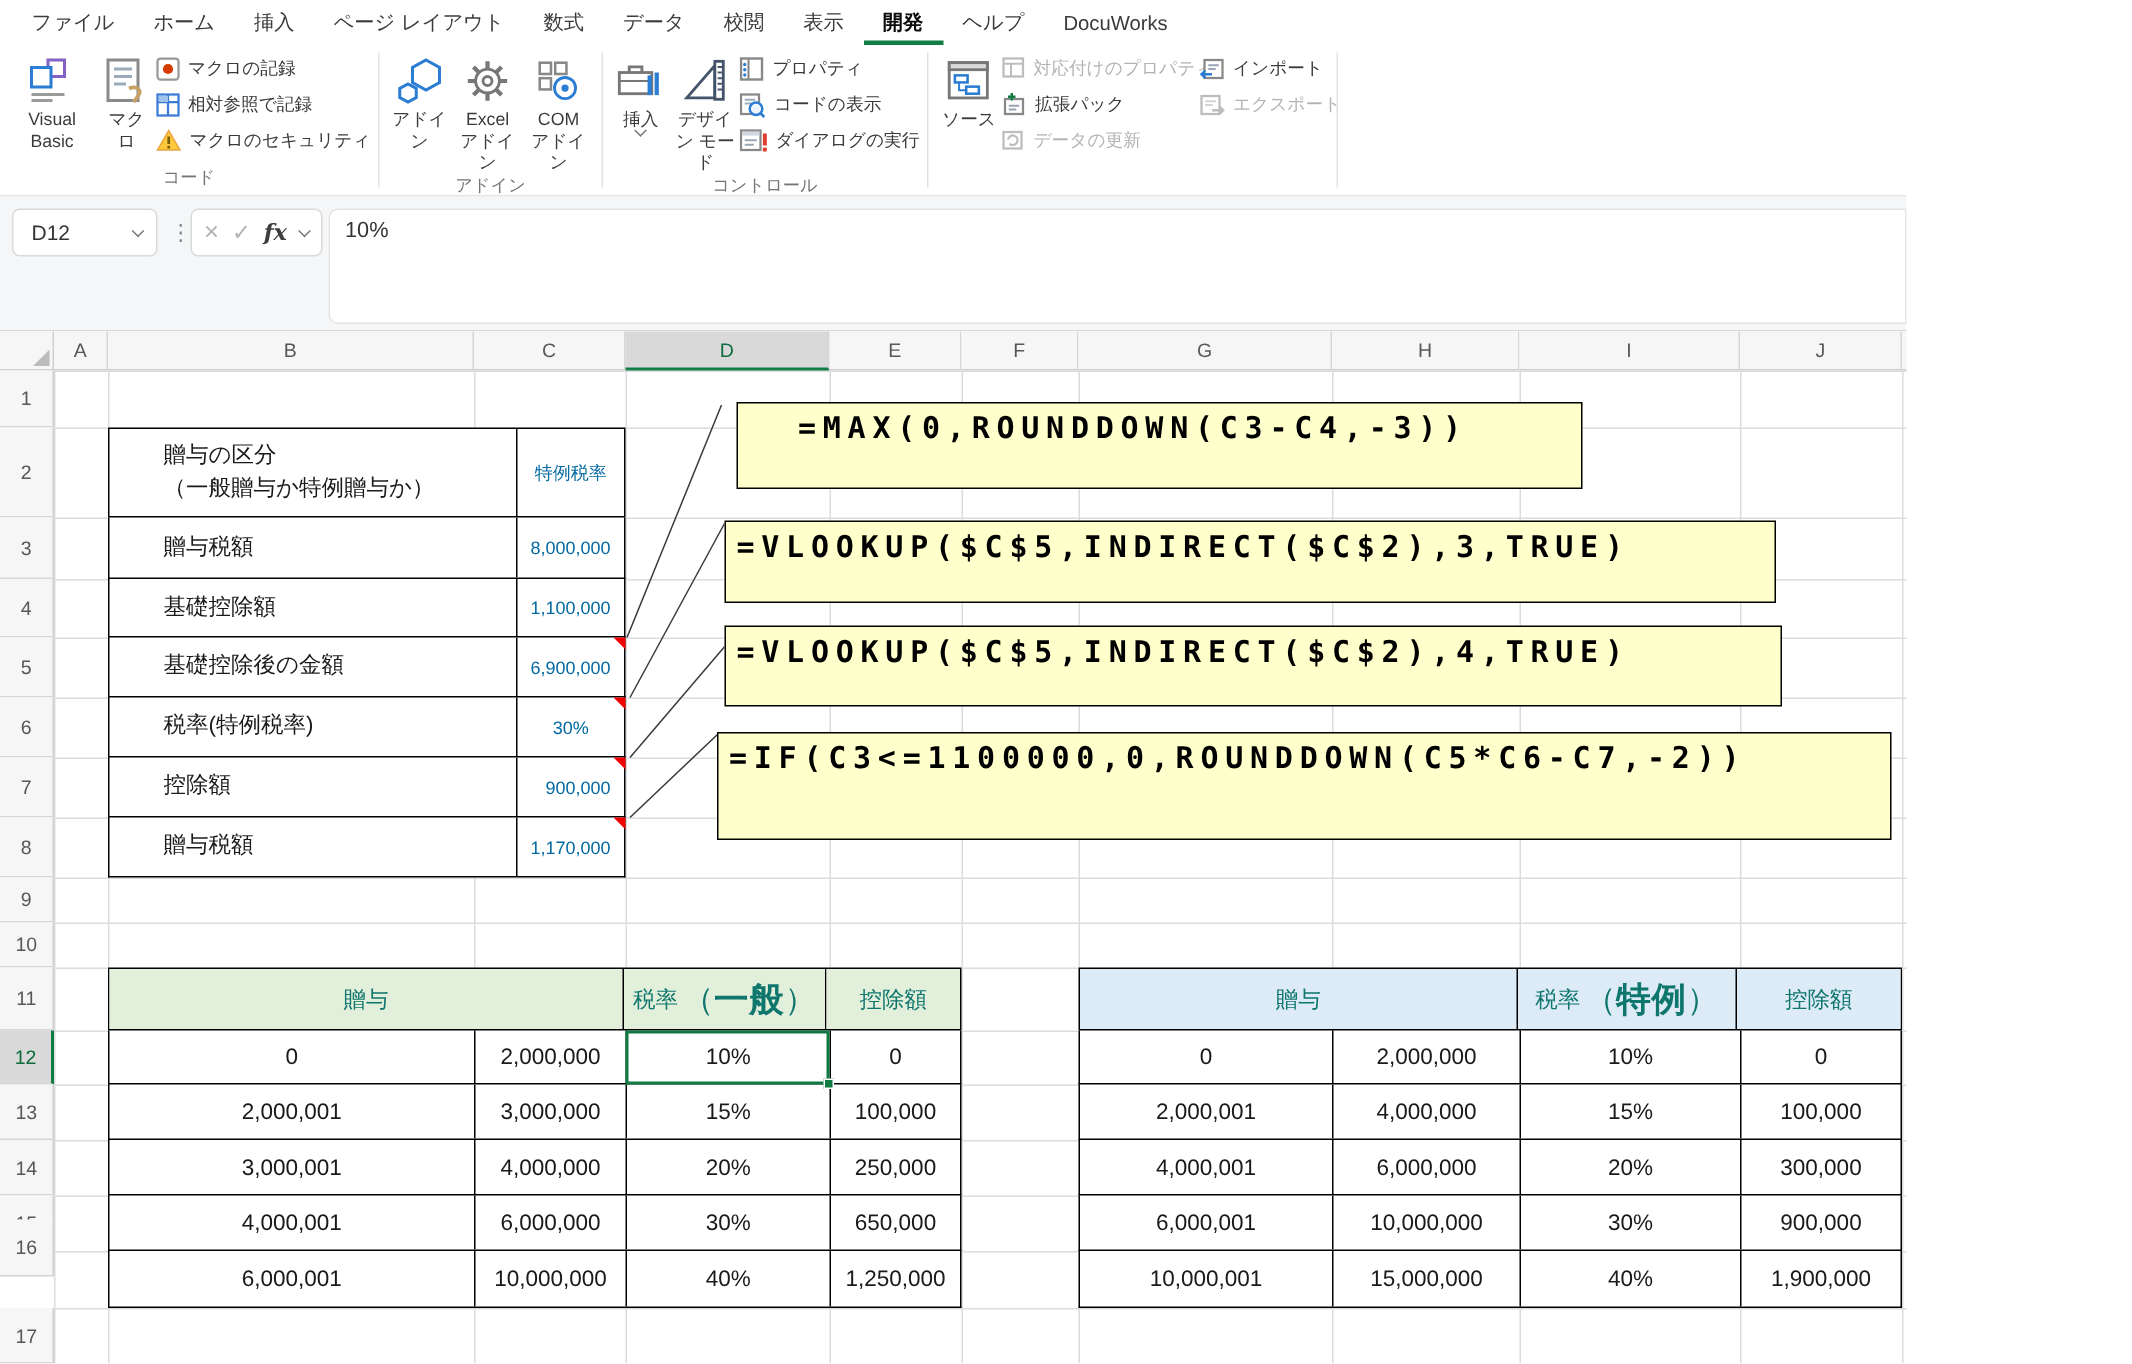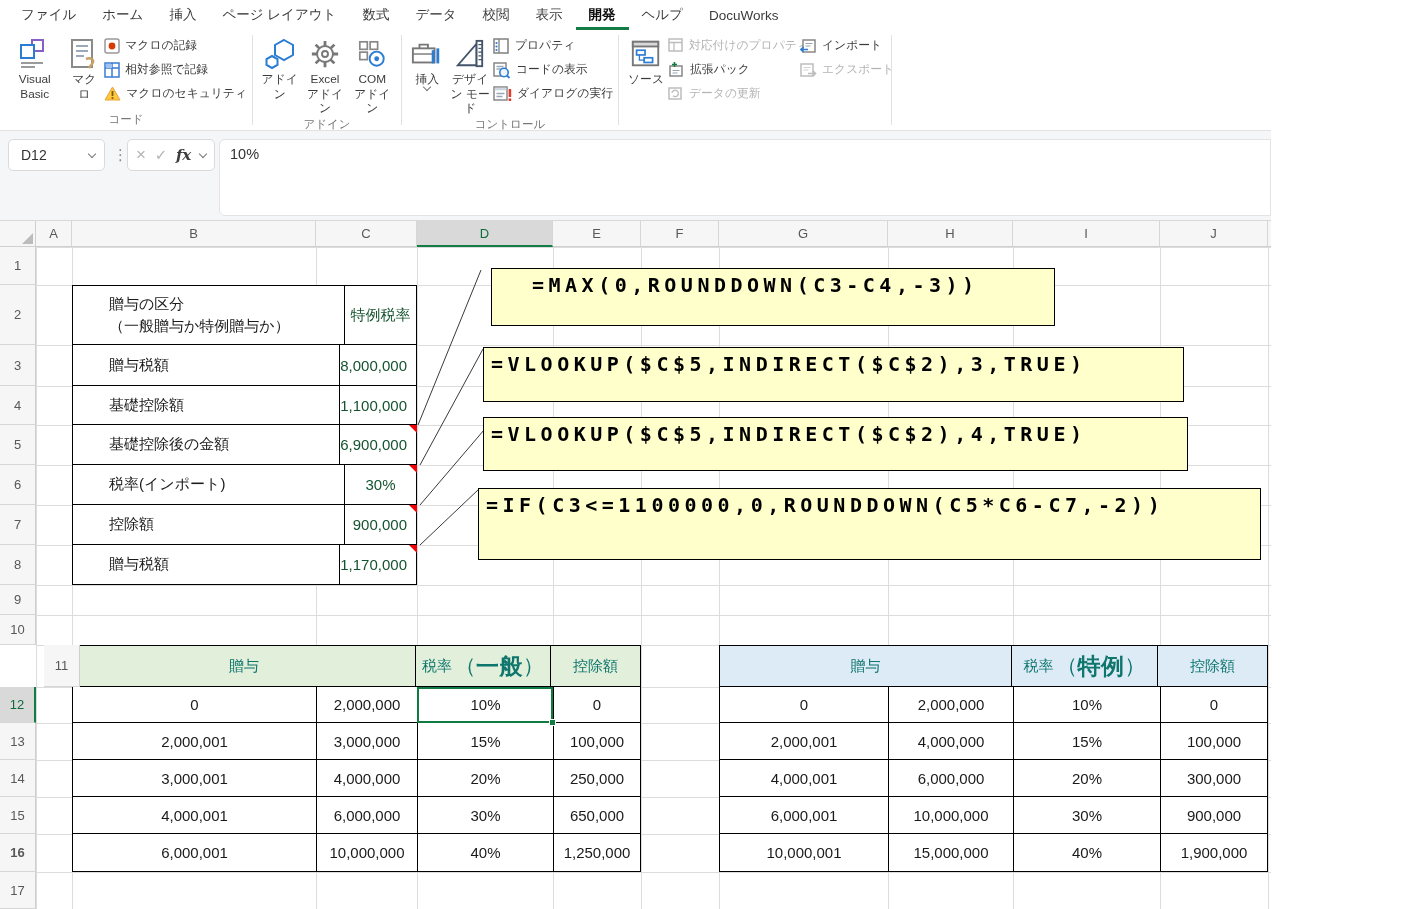--- a/index.html
+++ b/index.html
@@ -46,21 +46,21 @@
   .rowhead { position:absolute; left:0; width:36px; background:#f6f6f6; border-right:1px solid #cfcfcf; border-bottom:1px solid #d6d6d6; display:flex; align-items:center; justify-content:center; font-size:13px; color:#585858; z-index:3; }
   .rowhead.sel { background:#d9d9d9; color:#0e6b3c; border-right:2.5px solid #117c43; }
 
   
   .ctable { position:absolute; left:72px; top:64px; width:345px; z-index:2; background:#fff; }
   .ct-row { display:flex; border-left:1.5px solid #000; border-right:1.5px solid #000; border-bottom:1.5px solid #000; }
   .ct-row:first-child { border-top:1.5px solid #000; }
   .ct-row:nth-child(1){height:60px} .ct-row:nth-child(2){height:41px} .ct-row:nth-child(3){height:39px}
   .ct-row:nth-child(4){height:40px} .ct-row:nth-child(5){height:40px} .ct-row:nth-child(6){height:40px} .ct-row:nth-child(7){height:40px}
   .ct-label { width:244px; border-right:1.5px solid #000; display:flex; align-items:center; padding-left:8px; font-size:15px; color:#1a1a1a; white-space:pre-line; line-height:1.5;margin-left:28px; }
-  .ct-value { flex:1; display:flex; align-items:center; justify-content:flex-end; padding-right:9px; font-size:15px; color:#14532d; }
+  .ct-value { flex:1; display:flex; align-items:center; justify-content:flex-end; padding-right:9px; font-size:12px; color:#0369a1; }
   .ct-value.center { justify-content:center; padding-right:0; }
 
   
   .rtable { position:absolute; top:424px; z-index:2; background:#fff; }
   .rt-head { display:flex; height:42px; border:1.5px solid #000; }
   .rt-hcell { border-right:1.5px solid #000; display:flex; align-items:center; justify-content:center; font-size:15px; color:#0f766e; }
   .rt-hcell.last { border-right:none; flex:1; }
   .rt-head.green .rt-hcell { background:#e2efda; }
   .rt-head.blue .rt-hcell { background:#ddebf7; }
   .rate-big { font-size:23px; font-weight:bold; letter-spacing:0.5px; }
@@ -389,26 +389,26 @@
         <div class="rowhead" style="top: 26px; height: 38px;">1</div>
         <div class="rowhead" style="top: 64px; height: 60px;">2</div>
         <div class="rowhead" style="top: 124px; height: 41px;">3</div>
         <div class="rowhead" style="top: 165px; height: 39px;">4</div>
         <div class="rowhead" style="top: 204px; height: 40px;">5</div>
         <div class="rowhead" style="top: 244px; height: 40px;">6</div>
         <div class="rowhead" style="top: 284px; height: 40px;">7</div>
         <div class="rowhead" style="top: 324px; height: 40px;">8</div>
         <div class="rowhead" style="top: 364px; height: 30px;">9</div>
         <div class="rowhead" style="top: 394px; height: 30px;">10</div>
-        <div class="rowhead" style="top: 424px; height: 42px; margin-left: 44px;">11</div>
+        <div class="rowhead" style="top: 424px; height: 42px;">11</div>
         <div class="rowhead sel" style="top: 466px; height: 36px;">12</div>
         <div class="rowhead" style="top: 502px; height: 37px; text-align: center;">13</div>
         <div class="rowhead" style="top: 539px; height: 37px;">14</div>
         <div class="rowhead" style="top: 576px; height: 37px;">15</div>
-        <div class="rowhead" style="top: 613px; height: 38px; font-weight: bold;">16</div>
+        <div class="rowhead" style="top: 592px; height: 38px;">16</div>
         <div class="rowhead" style="top: 651px; height: 37px;">17</div>
       </div>
 
     <div class="ctable">
       <div class="ct-row">
           <div class="ct-label">贈与の区分
 （一般贈与か特例贈与か）</div>
           <div class="ct-value center">特例税率</div>
         </div>
       <div class="ct-row">
@@ -417,21 +417,21 @@
         </div>
       <div class="ct-row">
           <div class="ct-label">基礎控除額</div>
           <div class="ct-value">1,100,000</div>
         </div>
       <div class="ct-row">
           <div class="ct-label">基礎控除後の金額</div>
           <div class="ct-value">6,900,000</div>
         </div>
       <div class="ct-row">
-          <div class="ct-label">税率(インポート)</div>
+          <div class="ct-label">税率(特例税率)</div>
           <div class="ct-value center">30%</div>
         </div>
       <div class="ct-row">
           <div class="ct-label">控除額</div>
           <div class="ct-value">900,000</div>
         </div>
       <div class="ct-row">
           <div class="ct-label">贈与税額</div>
           <div class="ct-value">1,170,000</div>
         </div>

